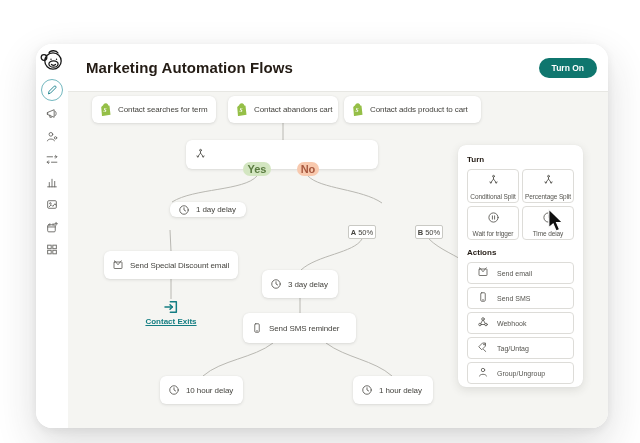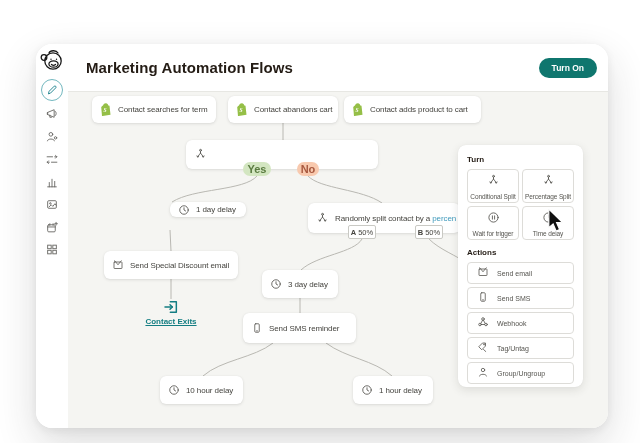--- a/index.html
+++ b/index.html
@@ -244,33 +244,20 @@
         <div class="node" style="left:72px; top:110px; width:76px; height:15px;margin-left:30px;">
           <span class="n-icon">
             <svg width="12" height="12" viewBox="0 0 24 24" fill="none" stroke="#55544f" stroke-width="1.7" stroke-linecap="round">
                 <circle cx="12" cy="12" r="8.5"></circle>
                 <path d="M12 7.5 V12 l3.3 2"></path>
               </svg>
           </span>
           <span>1 day delay</span>
         </div>
 
-        <div class="node" style="left:240px; top:111px; width:152px; height:30px;">
-          <span class="n-icon">
-            <svg width="13" height="13" viewBox="0 0 24 24" fill="none" stroke="#55544f" stroke-width="1.6" stroke-linecap="round">
-              <circle cx="12" cy="4.2" r="1.7"></circle>
-                <path d="M12 6.4 V9"></path>
-                <path d="M12 9 C12 13, 7 12, 7 16"></path>
-                <path d="M12 9 C12 13, 17 12, 17 16"></path>
-                <path d="M5.4 14.6 L7 17.3 L8.6 14.6"></path>
-                <path d="M15.4 14.6 L17 17.3 L18.6 14.6"></path>
-            </svg>
-          </span>
-          <span><span>Randomly split contact by a </span><span class="link-frag">percen</span></span>
-        </div>
         <div class="pct-badge" style="left:280px; top:133px; width:28px; height:14px;">
           <b>A</b>
             <span>50%</span>
         </div>
         <div class="pct-badge" style="left:347px; top:133px; width:28px; height:14px;">
           <b>B</b>
             <span>50%</span>
         </div>
 
         <div class="node" style="left:36px; top:159px; width:134px; height:28px;">

